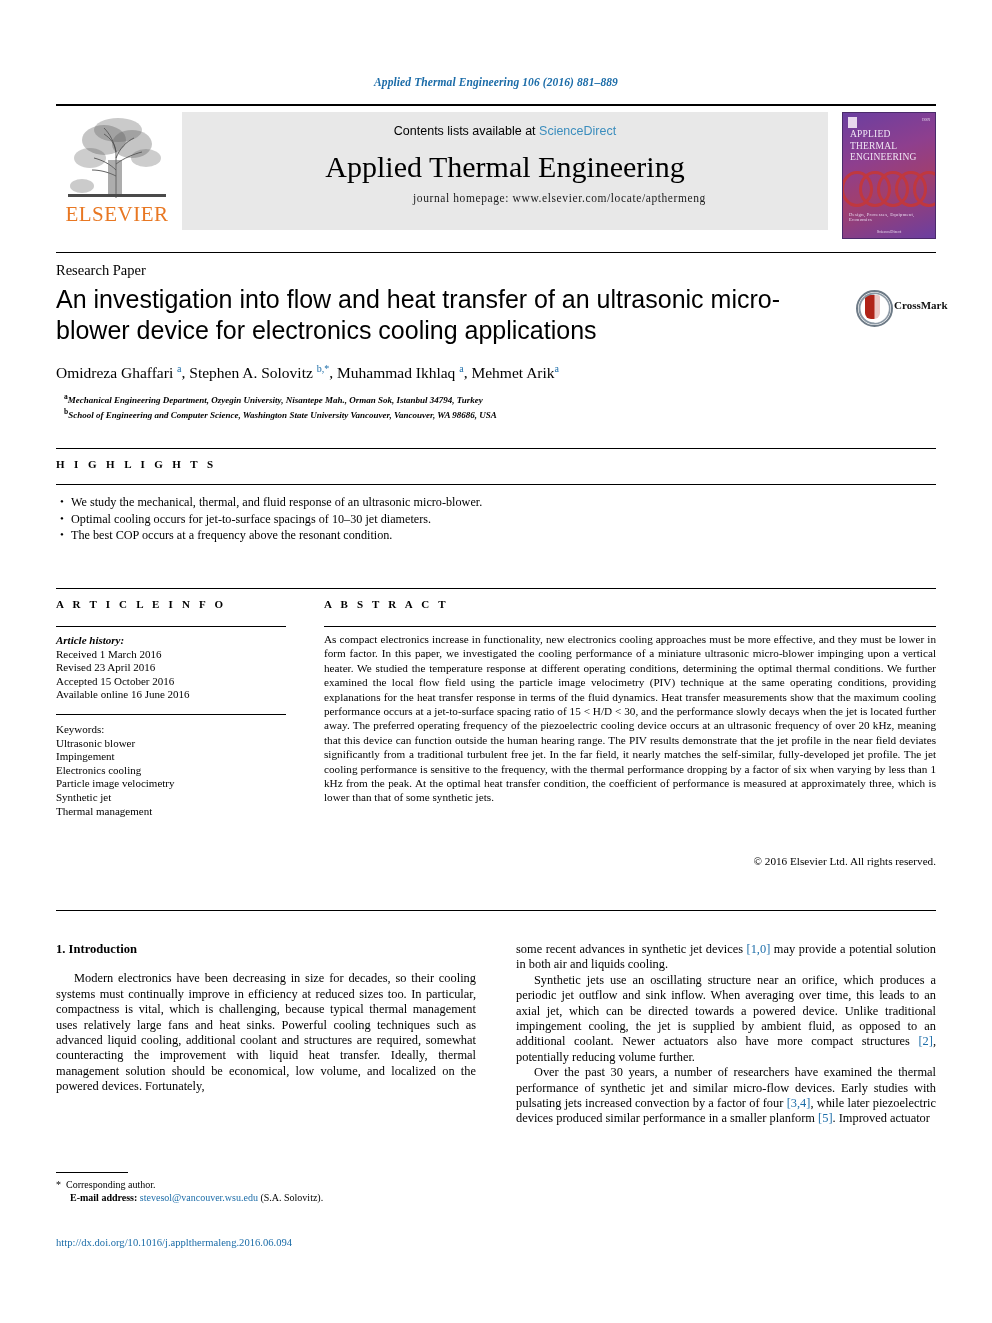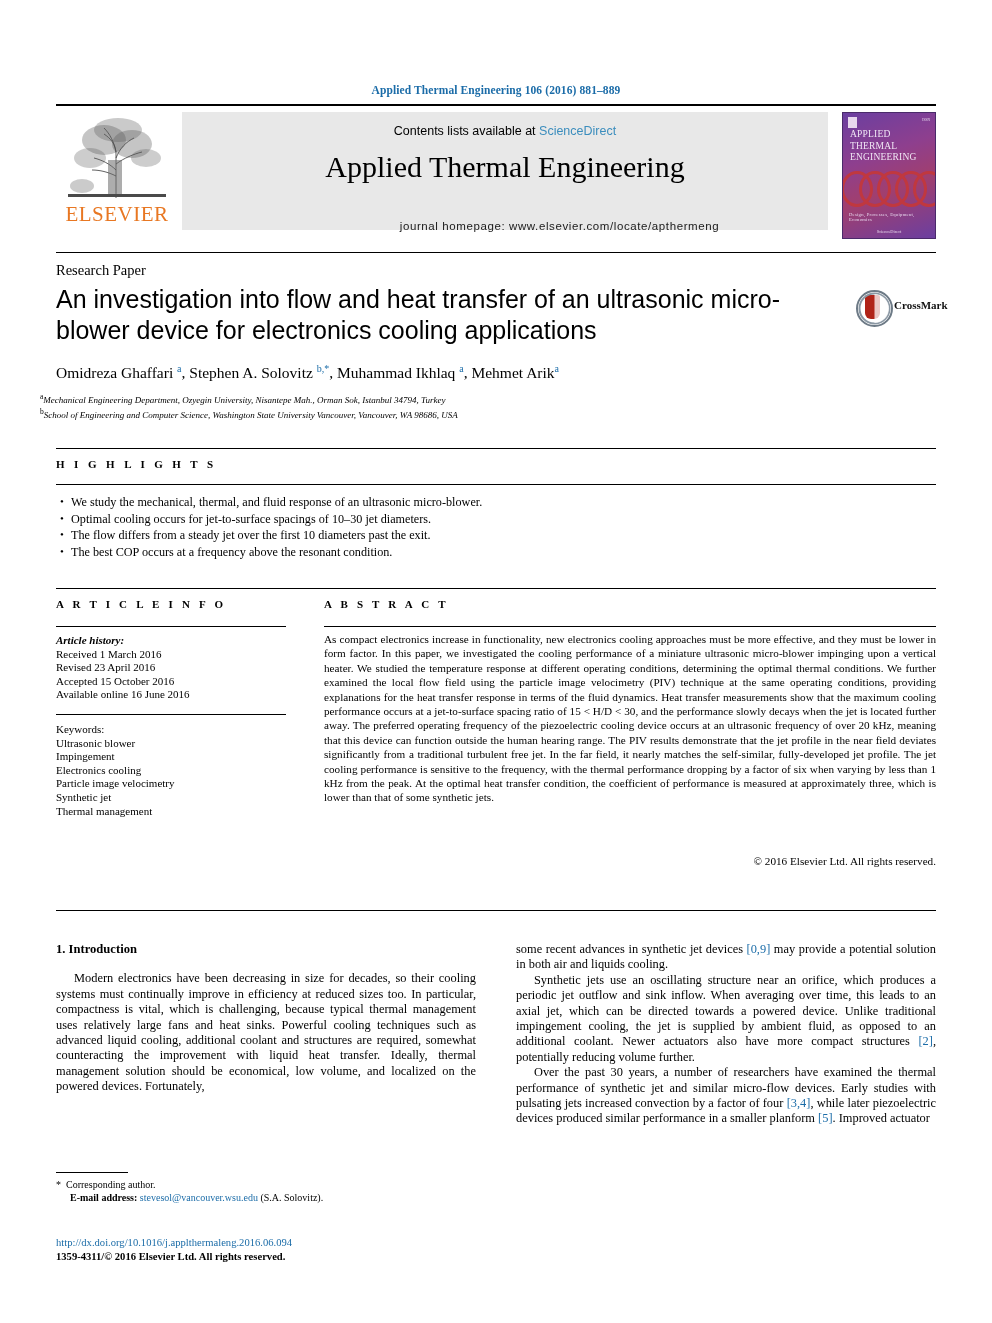--- a/index.html
+++ b/index.html
@@ -18,27 +18,28 @@
   .page {
     position: absolute;
     left: 0; top: 0;
     width: 992px;
     height: 1323px;
   }
 
   
   .running-head {
     position: absolute;
-    left: 56px; top: 84px;
+    left: 56px; top: 76px;
     width: 880px;
     text-align: center;
     font-size: 11.5px;
     font-weight: bold;
     color: #1b6ca8;
     letter-spacing: 0.1px;
+    font-style: italic;
   }
 
   
   .masthead {
     position: absolute;
     left: 56px; top: 104px;
     width: 880px;
     height: 126px;
     border-top: 2.2px solid #000;
   }
@@ -90,25 +91,25 @@
     position: absolute;
     left: 0; top: 38px;
     width: 646px;
     text-align: center;
     font-size: 30px;
     font-family: "Liberation Serif", serif;
     color: #000;
   }
   .homepage-line {
     position: absolute;
-    left: 0; top: 108px;
+    left: 0; top: 80px;
     width: 755px;
     text-align: center;
     font-size: 11.5px;
-    font-family: Liberation Sans, sans-serif;
+    font-family: Liberation Serif, serif;
     letter-spacing: 0.6px;
     color: #1a1a1a;
   }
   .cover-thumb {
     position: absolute;
     left: 786px; top: 0px;
     width: 92px; height: 125px;
     background: linear-gradient(160deg,#6b3fa0 0%, #8e3f8e 35%, #a13f6e 60%, #6b3fa0 100%);
     border: 1px solid #4a2a6a;
     overflow: hidden;
@@ -219,25 +220,26 @@
   .authors {
     position: absolute;
     left: 56px; top: 363px;
     width: 800px;
     font-size: 15.5px;
     font-family: "Liberation Serif", serif;
   }
   .authors sup { color: #1b6ca8; font-size: 10px; }
   .affils {
     position: absolute;
-    left: 40px; top: 391px;
+    left: 64px; top: 391px;
     width: 800px;
     font-size: 9px;
     line-height: 12px;
     font-style: italic;
+    font-weight: bold;
   }
   .affils sup { font-style: normal; }
 
   
   .hl-head {
     position: absolute;
     left: 56px; top: 458px;
     font-size: 11px;
     font-weight: bold;
     letter-spacing: 3.4px;
@@ -436,21 +438,20 @@
       <div><sup>a</sup>Mechanical Engineering Department, Ozyegin University, Nisantepe Mah., Orman Sok, Istanbul 34794, Turkey</div>
       <div><sup>b</sup>School of Engineering and Computer Science, Washington State University Vancouver, Vancouver, WA 98686, USA</div>
     </div>
 
   <div class="rule-thin" style="left:56px; top:448px; width:880px;"></div>
   <div class="hl-head">H I G H L I G H T S</div>
   <div class="rule-thin" style="left:56px; top:484px; width:880px;"></div>
   <ul class="hl-list">
       <li>We study the mechanical, thermal, and fluid response of an ultrasonic micro-blower.</li>
       <li>Optimal cooling occurs for jet-to-surface spacings of 10–30 jet diameters.</li>
-      <li>The flow differs from a steady jet over the first 10 diameters past the exit.</li>
       <li>The best COP occurs at a frequency above the resonant condition.</li>
     </ul>
 
   <div class="rule-thin" style="left:56px; top:588px; width:880px;"></div>
   <div class="sec-head ai-head">A R T I C L E   I N F O</div>
   <div class="sec-head ab-head">A B S T R A C T</div>
 
   <div class="ai-rule" style="top:626px;"></div>
   <div class="ai-body">
       <div class="lbl">Article history:</div>
@@ -478,29 +479,28 @@
 
   <div class="col col-left">
     <div class="sec-title">1. Introduction</div>
     <div>
         <p>Modern electronics have been decreasing in size for decades, so their cooling systems must continually improve in efficiency at reduced sizes too. In particular, compactness is vital, which is challenging, because typical thermal management uses relatively large fans and heat sinks. Powerful cooling techniques such as advanced liquid cooling, additional coolant and structures are required, somewhat counteracting the improvement with liquid heat transfer. Ideally, thermal management solution should be economical, low volume, and localized on the powered devices. Fortunately,</p>
       </div>
   </div>
 
   <div class="col col-right">
     <div>
-        <p class="noindent">some recent advances in synthetic jet devices <span class="ref">[0,9]</span> may provide a potential solution in both air and liquids cooling.</p>
+        <p class="noindent">some recent advances in synthetic jet devices <span class="ref">[1,0]</span> may provide a potential solution in both air and liquids cooling.</p>
         <p class="">Synthetic jets use an oscillating structure near an orifice, which produces a periodic jet outflow and sink inflow. When averaging over time, this leads to an axial jet, which can be directed towards a powered device. Unlike traditional impingement cooling, the jet is supplied by ambient fluid, as opposed to an additional coolant. Newer actuators also have more compact structures <span class="ref">[2]</span>, potentially reducing volume further.</p>
         <p class="">Over the past 30 years, a number of researchers have examined the thermal performance of synthetic jet and similar micro-flow devices. Early studies with pulsating jets increased convection by a factor of four <span class="ref">[3,4]</span>, while later piezoelectric devices produced similar performance in a smaller planform <span class="ref">[5]</span>. Improved actuator</p>
       </div>
   </div>
 
   <div class="fn-rule"></div>
   <div class="footnote">
       <div><span class="star">*</span>&nbsp; Corresponding author.</div>
       <div style="padding-left:14px"><span class="em">E-mail address:</span> <span class="link">stevesol@vancouver.wsu.edu</span> <span>(S.A. Solovitz).</span></div>
     </div>
   <div class="doi-block">
     <div class="doi">http://dx.doi.org/10.1016/j.applthermaleng.2016.06.094</div>
-    <div class="issn">1359-4311/© 2016 Elsevier Ltd. All rights reserved.</div>
   </div>
 
 </div>
 
 </body></html>

